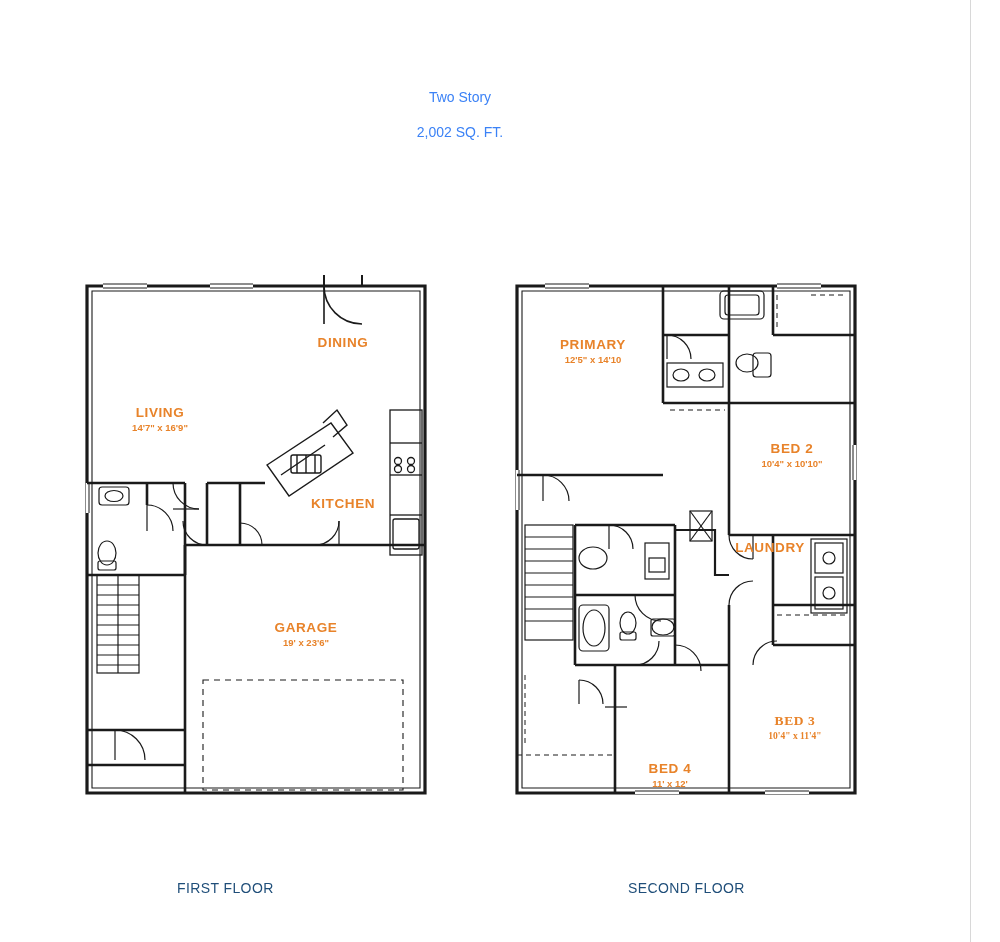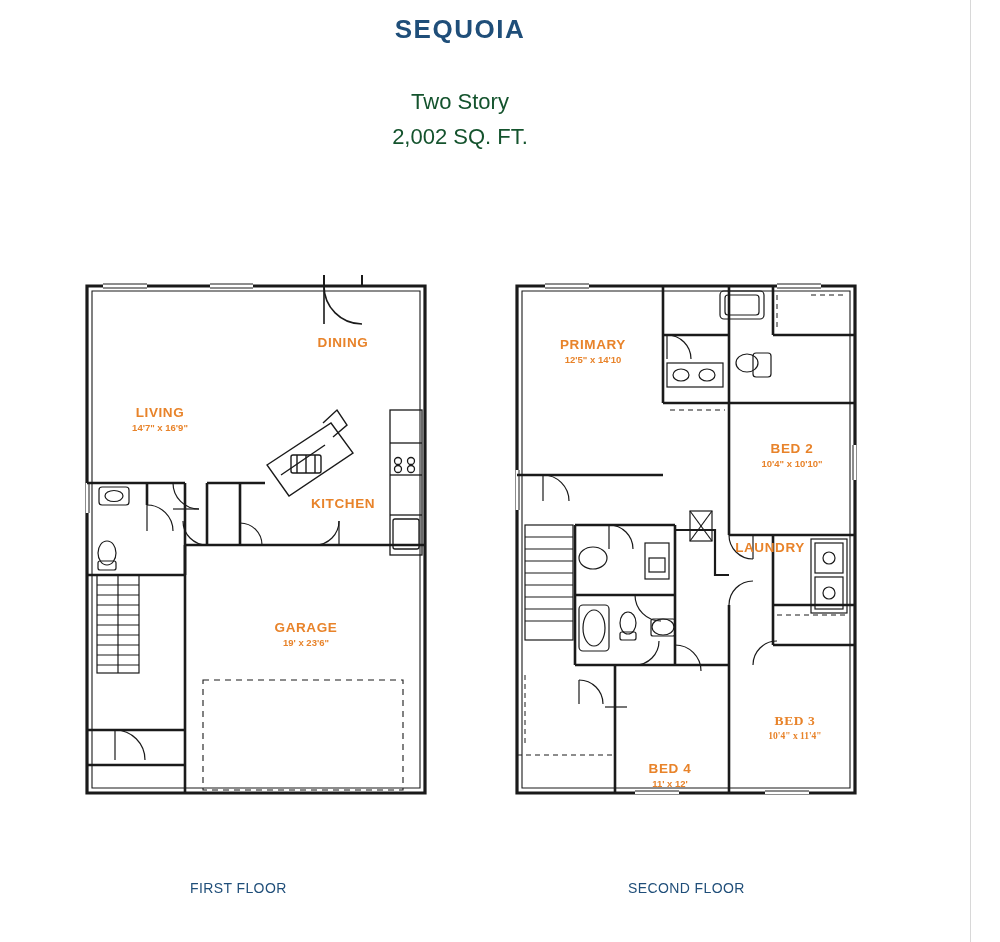--- a/index.html
+++ b/index.html
@@ -37,36 +37,36 @@
     text-align: center;
     font-size: 26px;
     letter-spacing: 1.5px;
     color: #1f4e79;
     font-weight: bold;
   }
   .subline {
     position: absolute;
     width: 920px;
     text-align: center;
-    font-size: 22px;
-    color: #14532d;
+    font-size: 14px;
+    color: #3b82f6;
   }
   .subline.l1 { top: 89px; }
   .subline.l2 { top: 124px; }
   .subline.l3 { top: 151px; }
 
   
   .floor-caption {
     position: absolute;
     font-size: 14px;
     letter-spacing: 0.4px;
     color: #1f4e79;
     font-weight: normal;
   }
-  #cap-first  { left: 177px; top: 880px; margin-left: 13px; }
+  #cap-first  { left: 177px; top: 880px; }
   #cap-second { left: 628px; top: 880px; }
 
   
   .plan {
     position: absolute;
     top: 275px;
   }
   #plan-first  { left: 85px; width: 276px; height: 520px; }
   #plan-second { left: 515px; width: 368px; height: 520px; }
 
@@ -91,21 +91,20 @@
     font-weight: bold;
     display: block;
     margin-top: 2px;
   }
 </style>
 </head>
 <body>
 
 <div class="page">
 
-  <div class="title">SEQUOIA</div>
   <div class="subline l1">Two Story</div>
   <div class="subline l2">2,002 SQ. FT.</div>
 
   <div class="plan" id="plan-first">
     <svg class="floorplan" width="342" height="520" viewBox="0 0 342 520">
       <g fill="none" stroke="#1a1a1a" stroke-width="3.2">
 
         <path d="M2,11 L340,11 L340,518 L2,518 Z"></path>
       </g>
 

